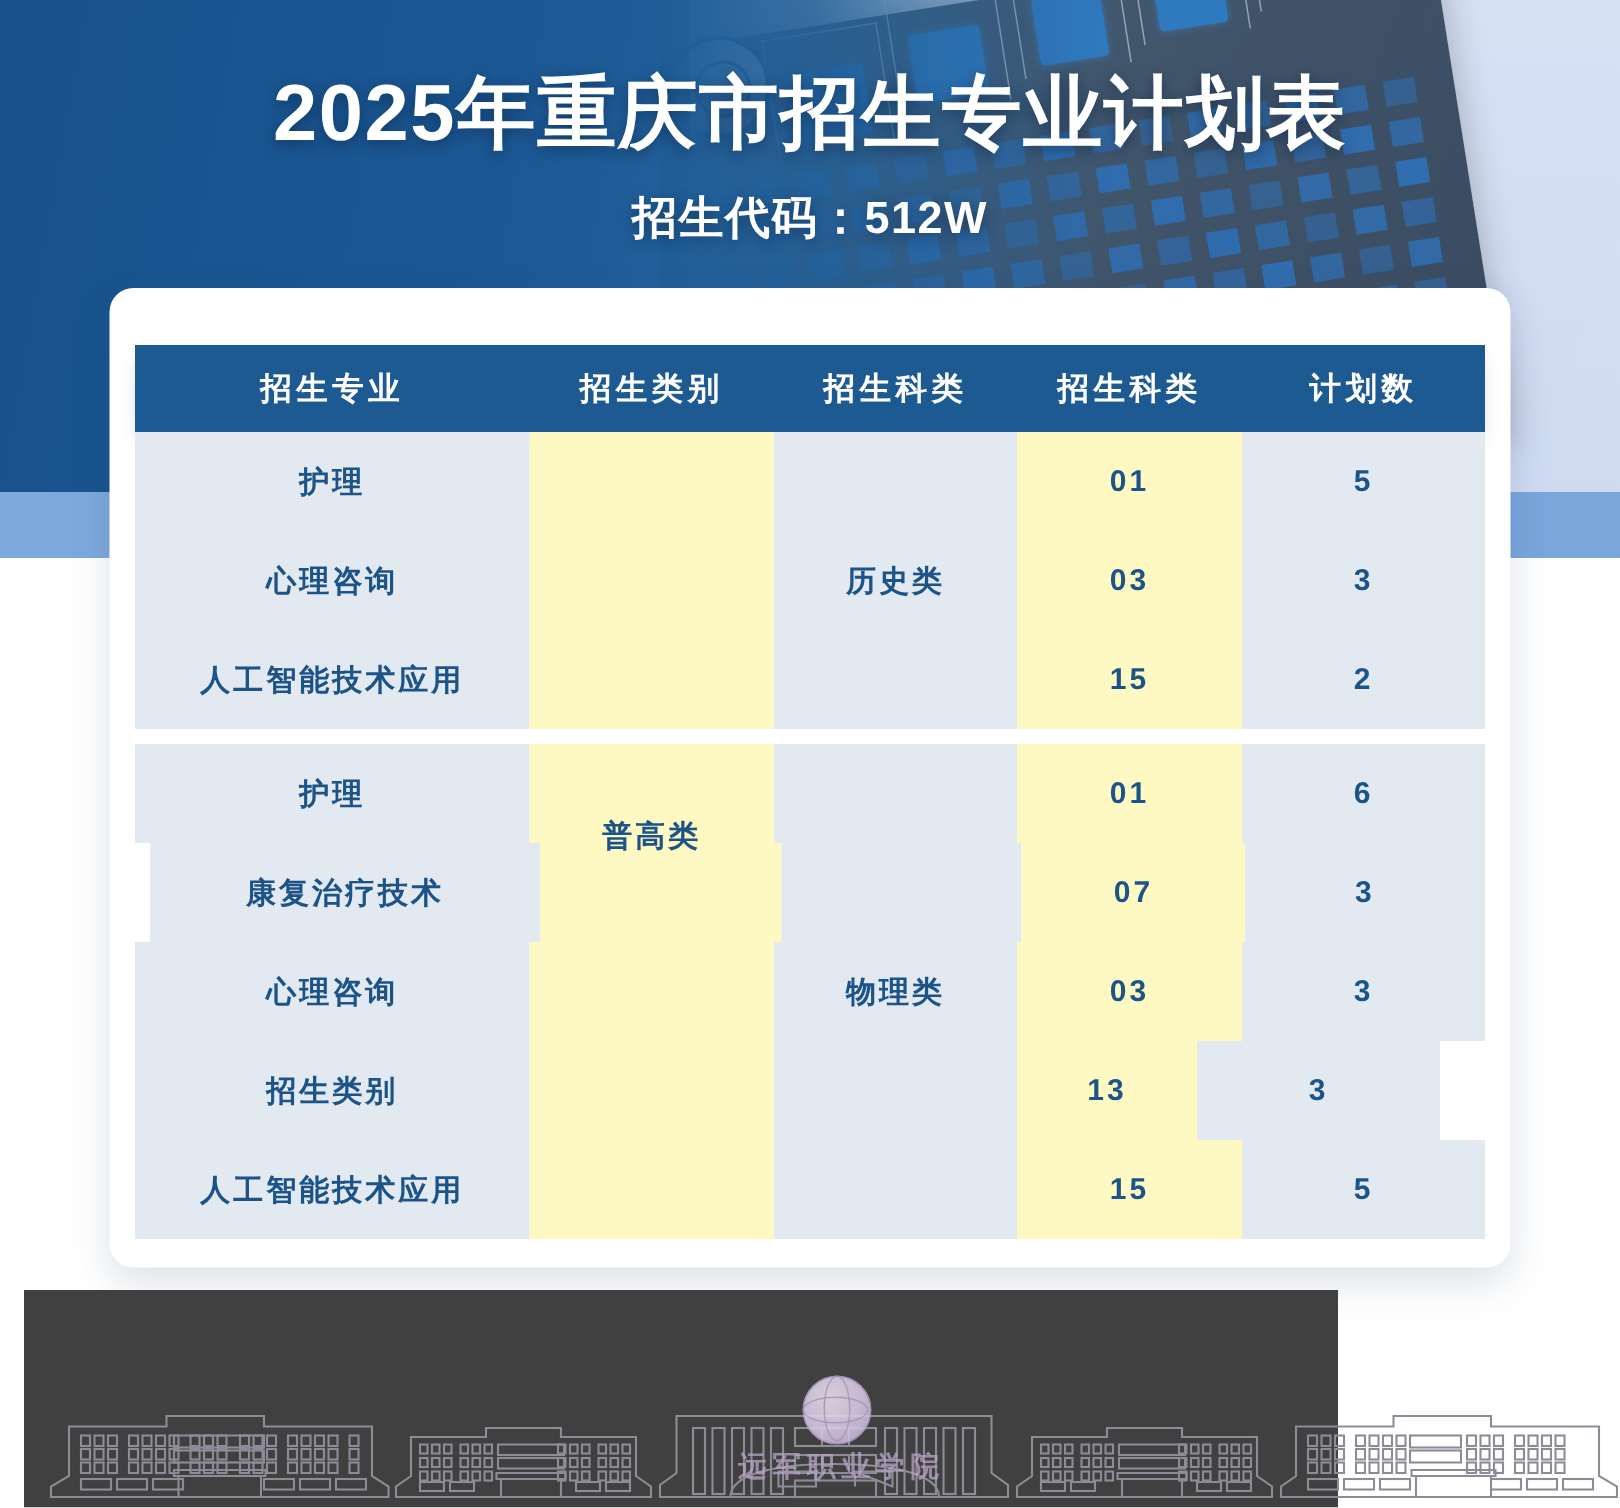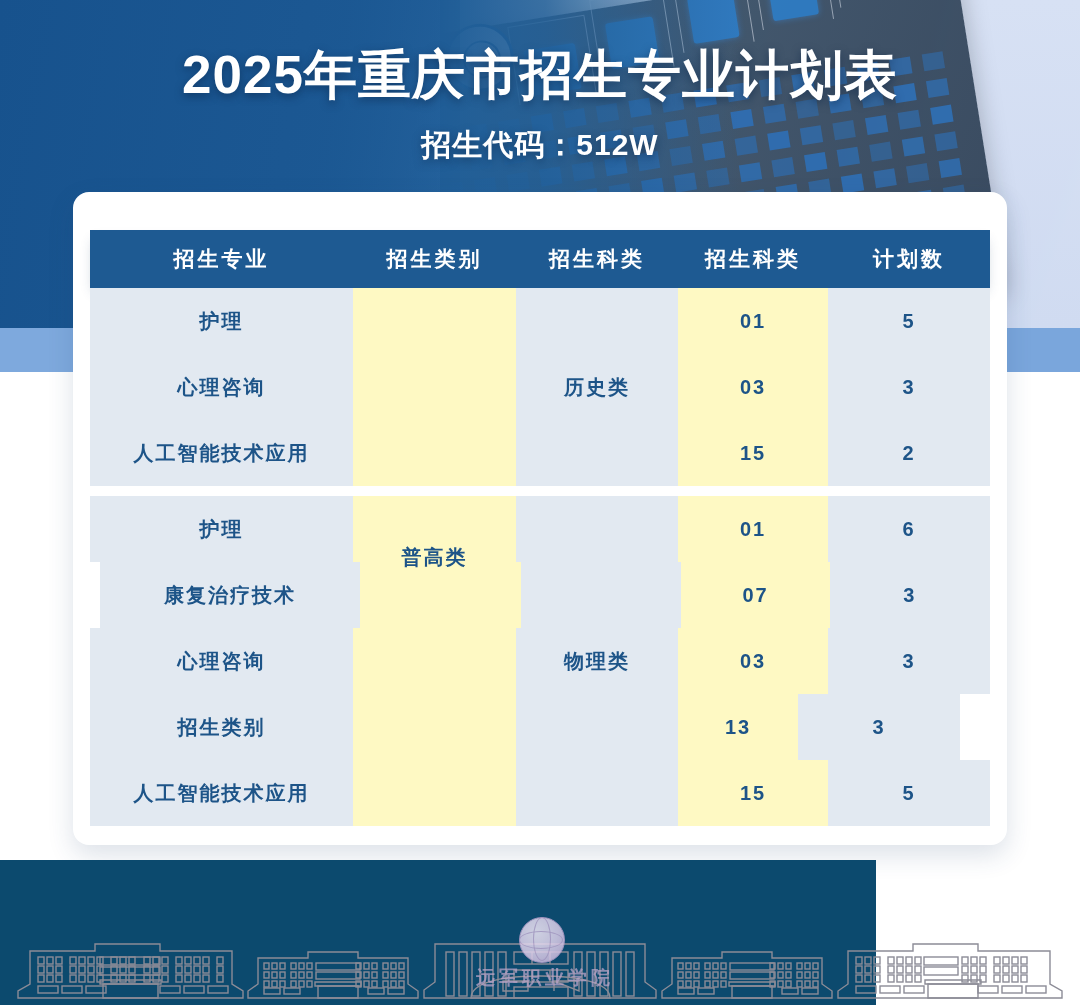--- a/index.html
+++ b/index.html
@@ -63,21 +63,21 @@
         color:#1d5488;font-size:20px;font-weight:bold;letter-spacing:2px;}
   .sh{background:#e2e9f1;}
   .wh{background:#fef9c3;}
   .gap{height:10px;background:#ffffff;}
 
   
   .merge{position:absolute;display:flex;align-items:center;justify-content:center;
          color:#1d5488;font-size:20px;font-weight:bold;letter-spacing:2px;}
 
   
-  .footer{position:absolute;left:0;bottom:0;width:876px;height:145px;background:#0c4a6e;}
+  .footer{position:absolute;left:16px;bottom:0;width:876px;height:145px;background:#404040;}
   .wm{position:absolute;left:465px;bottom:6px;width:160px;height:34px;
       color:#b9a4c8;font-size:19px;font-weight:bold;letter-spacing:4px;text-align:center;
       opacity:.75;font-family:"Liberation Serif","DejaVu Serif",serif;}
   .globe{position:absolute;left:519px;bottom:42px;width:44px;height:44px;border-radius:50%;
          background:radial-gradient(circle at 38% 32%,#f0e8f6 0%,#ddd0ea 50%,#c3aed6 100%);
          border:1px solid #b79fcb;opacity:.85;}
   .globe:before,.globe:after{content:"";position:absolute;border:1px solid #b79fcb;border-radius:50%;opacity:.8;}
   .globe:before{left:13px;top:-1px;width:16px;height:42px;}
   .globe:after{left:-1px;top:13px;width:42px;height:16px;}
 </style>

